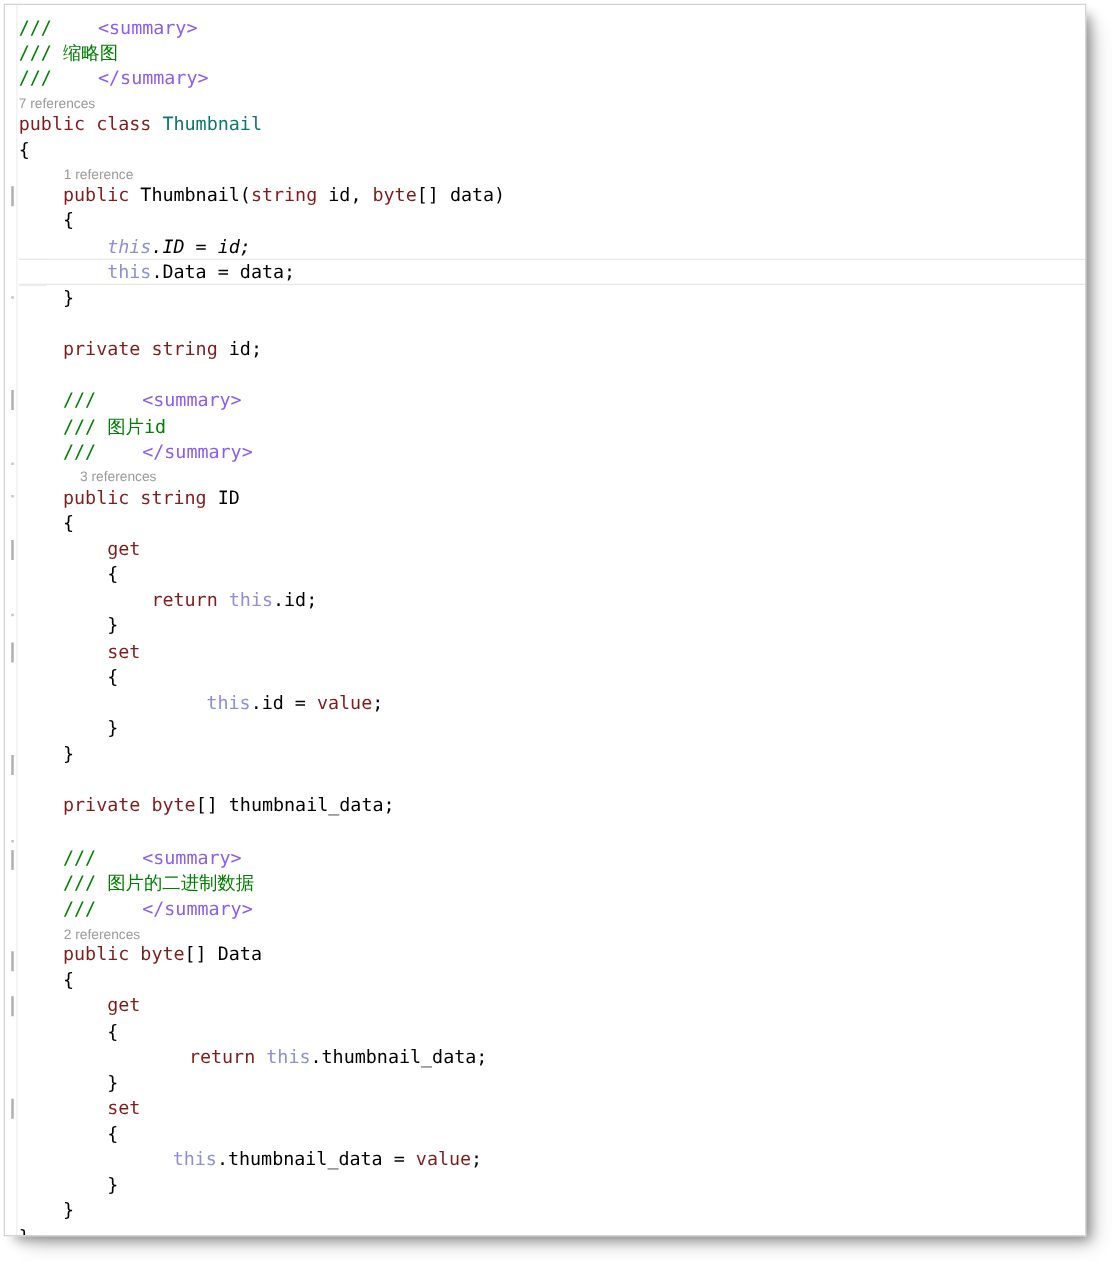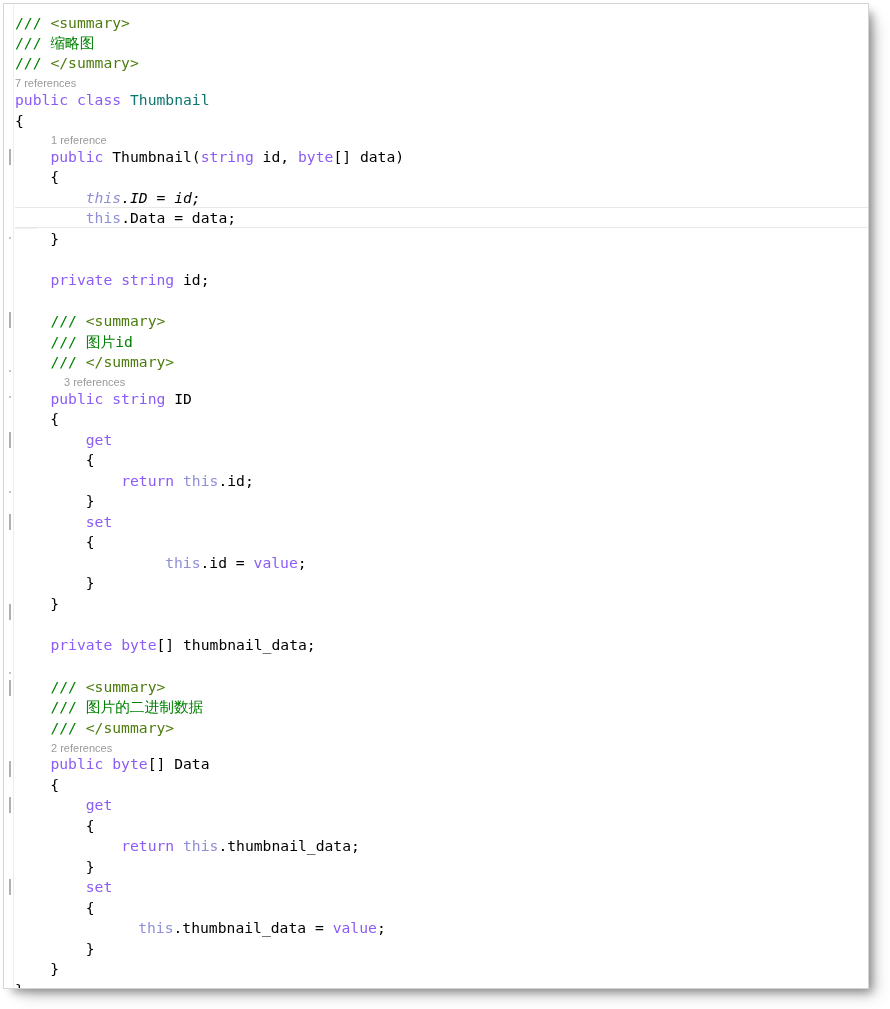--- a/index.html
+++ b/index.html
@@ -112,24 +112,24 @@
     height: 14px;
     line-height: 14px;
     font-size: 11px;
     font-family: "Liberation Sans", sans-serif;
     color: #9a9a9a;
     white-space: pre;
     z-index: 2;
   }
 
   
-  .kw   { color: #8b5cf6; }   
+  .kw   { color: #7f1d1d; }   
   .typ  { color: #0f766e; }   
   .cmt  { color: #008000; }   
-  .xml  { color: #4d7c0f; }   
+  .xml  { color: #8b5cf6; margin-left: 28px; }   
   .ths  { color: #8f8fd8; }   
   .pln  { color: #000000; }   
 </style>
 </head>
 <body>
 
 <div id="editor-frame">
 
   <div id="caret-line"></div>
 
@@ -160,21 +160,21 @@
       <div class="code-line" style="top: 569px;"><span class="pln">        }</span></div>
       <div class="code-line" style="top: 590px;"><span class="pln">    }</span></div>
       <div class="code-line" style="top: 631px;"><span class="pln">    </span><span class="kw">private</span><span class="pln"> </span><span class="kw">byte</span><span class="pln">[] thumbnail_data;</span></div>
       <div class="code-line" style="top: 673px;"><span class="pln">    </span><span class="cmt">/// </span><span class="xml">&lt;summary&gt;</span></div>
       <div class="code-line" style="top: 693px;"><span class="pln">    </span><span class="cmt">/// </span><span class="cmt">图片的二进制数据</span></div>
       <div class="code-line" style="top: 714px;"><span class="pln">    </span><span class="cmt">/// </span><span class="xml">&lt;/summary&gt;</span></div>
       <div class="code-line" style="top: 750px;"><span class="pln">    </span><span class="kw">public</span><span class="pln"> </span><span class="kw">byte</span><span class="pln">[] Data</span></div>
       <div class="code-line" style="top: 771px;"><span class="pln">    {</span></div>
       <div class="code-line" style="top: 791px;"><span class="pln">        </span><span class="kw">get</span></div>
       <div class="code-line" style="top: 812px;"><span class="pln">        {</span></div>
-      <div class="code-line" style="top: 832px;"><span class="pln">            </span><span class="kw">return</span><span class="pln"> </span><span class="ths">this</span><span class="pln">.thumbnail_data;</span></div>
+      <div class="code-line" style="top: 832px; margin-left: 30px;"><span class="pln">            </span><span class="kw">return</span><span class="pln"> </span><span class="ths">this</span><span class="pln">.thumbnail_data;</span></div>
       <div class="code-line" style="top: 853px;"><span class="pln">        }</span></div>
       <div class="code-line" style="top: 873px;"><span class="pln">        </span><span class="kw">set</span></div>
       <div class="code-line" style="top: 894px;"><span class="pln">        {</span></div>
       <div class="code-line" style="top: 914px; padding-left: 17px;"><span class="pln">            </span><span class="ths">this</span><span class="pln">.thumbnail_data = </span><span class="kw">value</span><span class="pln">;</span></div>
       <div class="code-line" style="top: 935px;"><span class="pln">        }</span></div>
       <div class="code-line" style="top: 955px;"><span class="pln">    }</span></div>
       <div class="code-line" style="top: 976px;"><span class="pln">}</span></div>
       <div class="codelens" style="top: 72px;">7 references</div>
       <div class="codelens" style="top: 129px; left: 47px;">1 reference</div>
       <div class="codelens" style="top: 371px; left: 60px;">3 references</div>

